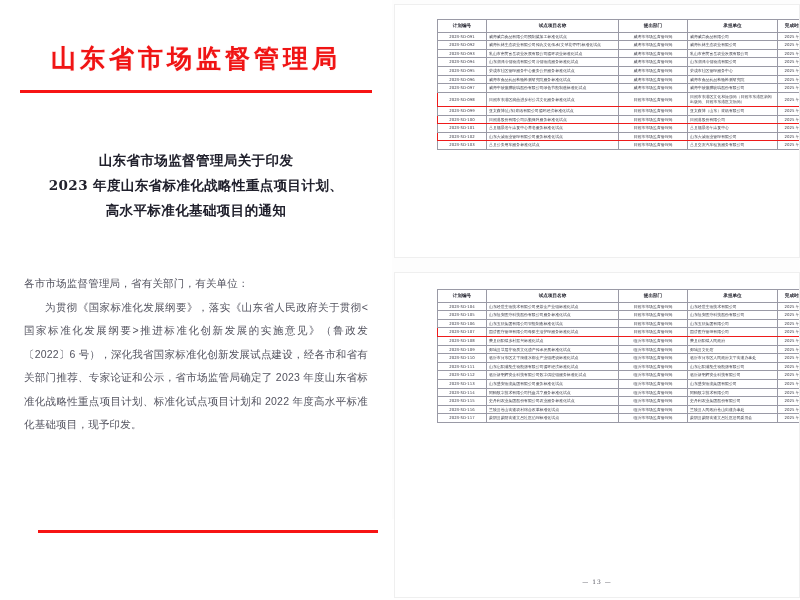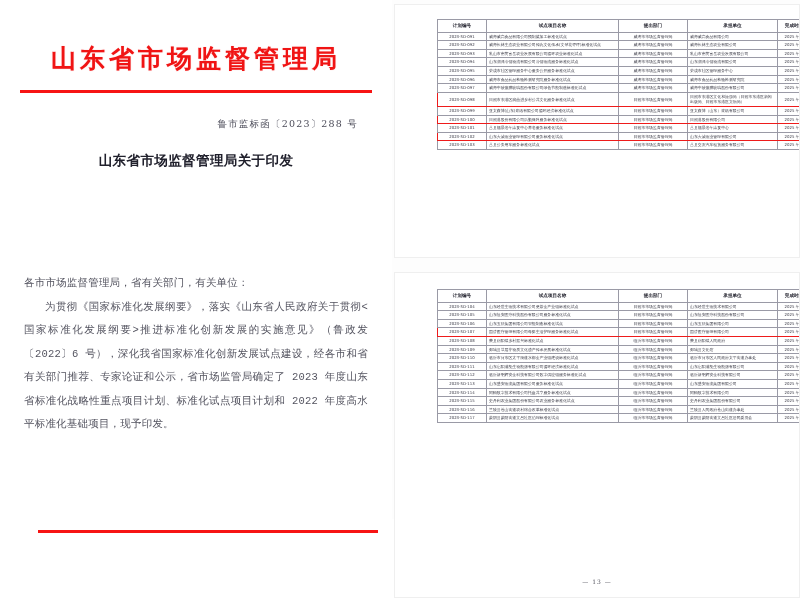--- a/index.html
+++ b/index.html
@@ -48,21 +48,21 @@
     font-weight:bold;
     font-size:13.5px;
     line-height:25px;
     letter-spacing:.4px;
     color:#20202c;
   }
   .doc-title .tl{display:block;white-space:nowrap;text-align:center;}
 
   .body-text{
     position:absolute;left:6px;top:272px;width:344px;
-    font-family:Liberation Mono, monospace;
+    font-family:Liberation Sans, sans-serif;
     font-size:10.5px;
     line-height:23.5px;
     letter-spacing:.2px;
     color:#53535f;
     text-align:justify;
   }
   .body-text p{margin:0;}
   .body-text p.ind{text-indent:21px;}
 
   .foot-rule{
@@ -135,24 +135,25 @@
 <body>
 
 <div class="page">
 
   <div class="doc-left">
     <div class="doc-inner">
 
       <div class="org-title">山东省市场监督管理局</div>
       <div class="org-rule"></div>
 
-      <div class="doc-number">鲁市监标函〔2023〕288 号</div>
 
       <div class="doc-title">
         <span class="tl">山东省市场监督管理局关于印发</span>
+        <span class="tl">2023 年度山东省标准化战略性重点项目计划、</span>
+        <span class="tl">高水平标准化基础项目的通知</span>
       </div>
 
       <div class="body-text">
         <p>各市市场监督管理局，省有关部门，有关单位：</p>
         <p class="ind">为贯彻《国家标准化发展纲要》，落实《山东省人民政府关于贯彻&lt;国家标准化发展纲要&gt;推进标准化创新发展的实施意见》（鲁政发〔2022〕6 号），深化我省国家标准化创新发展试点建设，经各市和省有关部门推荐、专家论证和公示，省市场监管局确定了 2023 年度山东省标准化战略性重点项目计划、标准化试点项目计划和 2022 年度高水平标准化基础项目，现予印发。</p>
       </div>
 
       <div class="foot-rule"></div>
     </div>
   </div>

